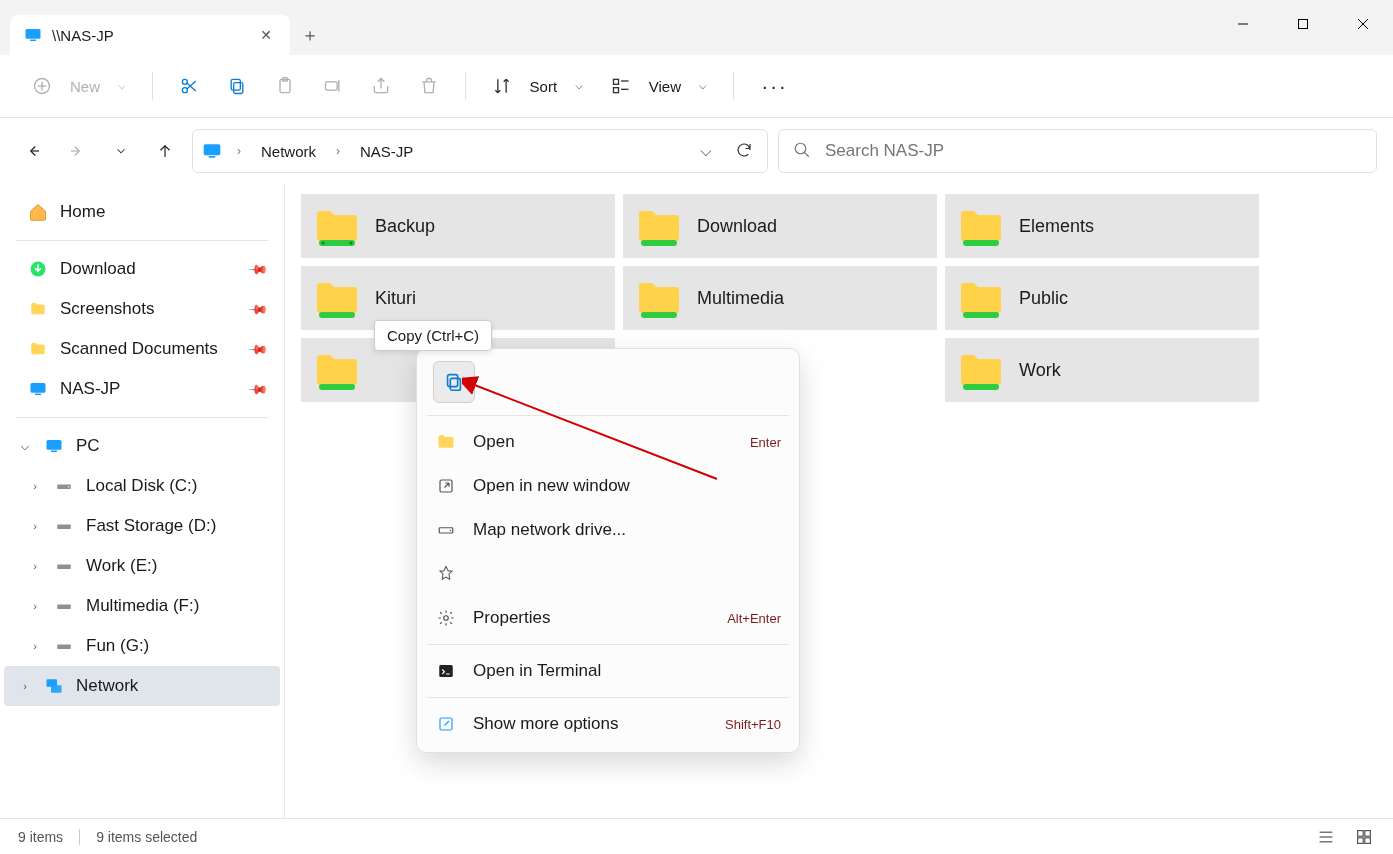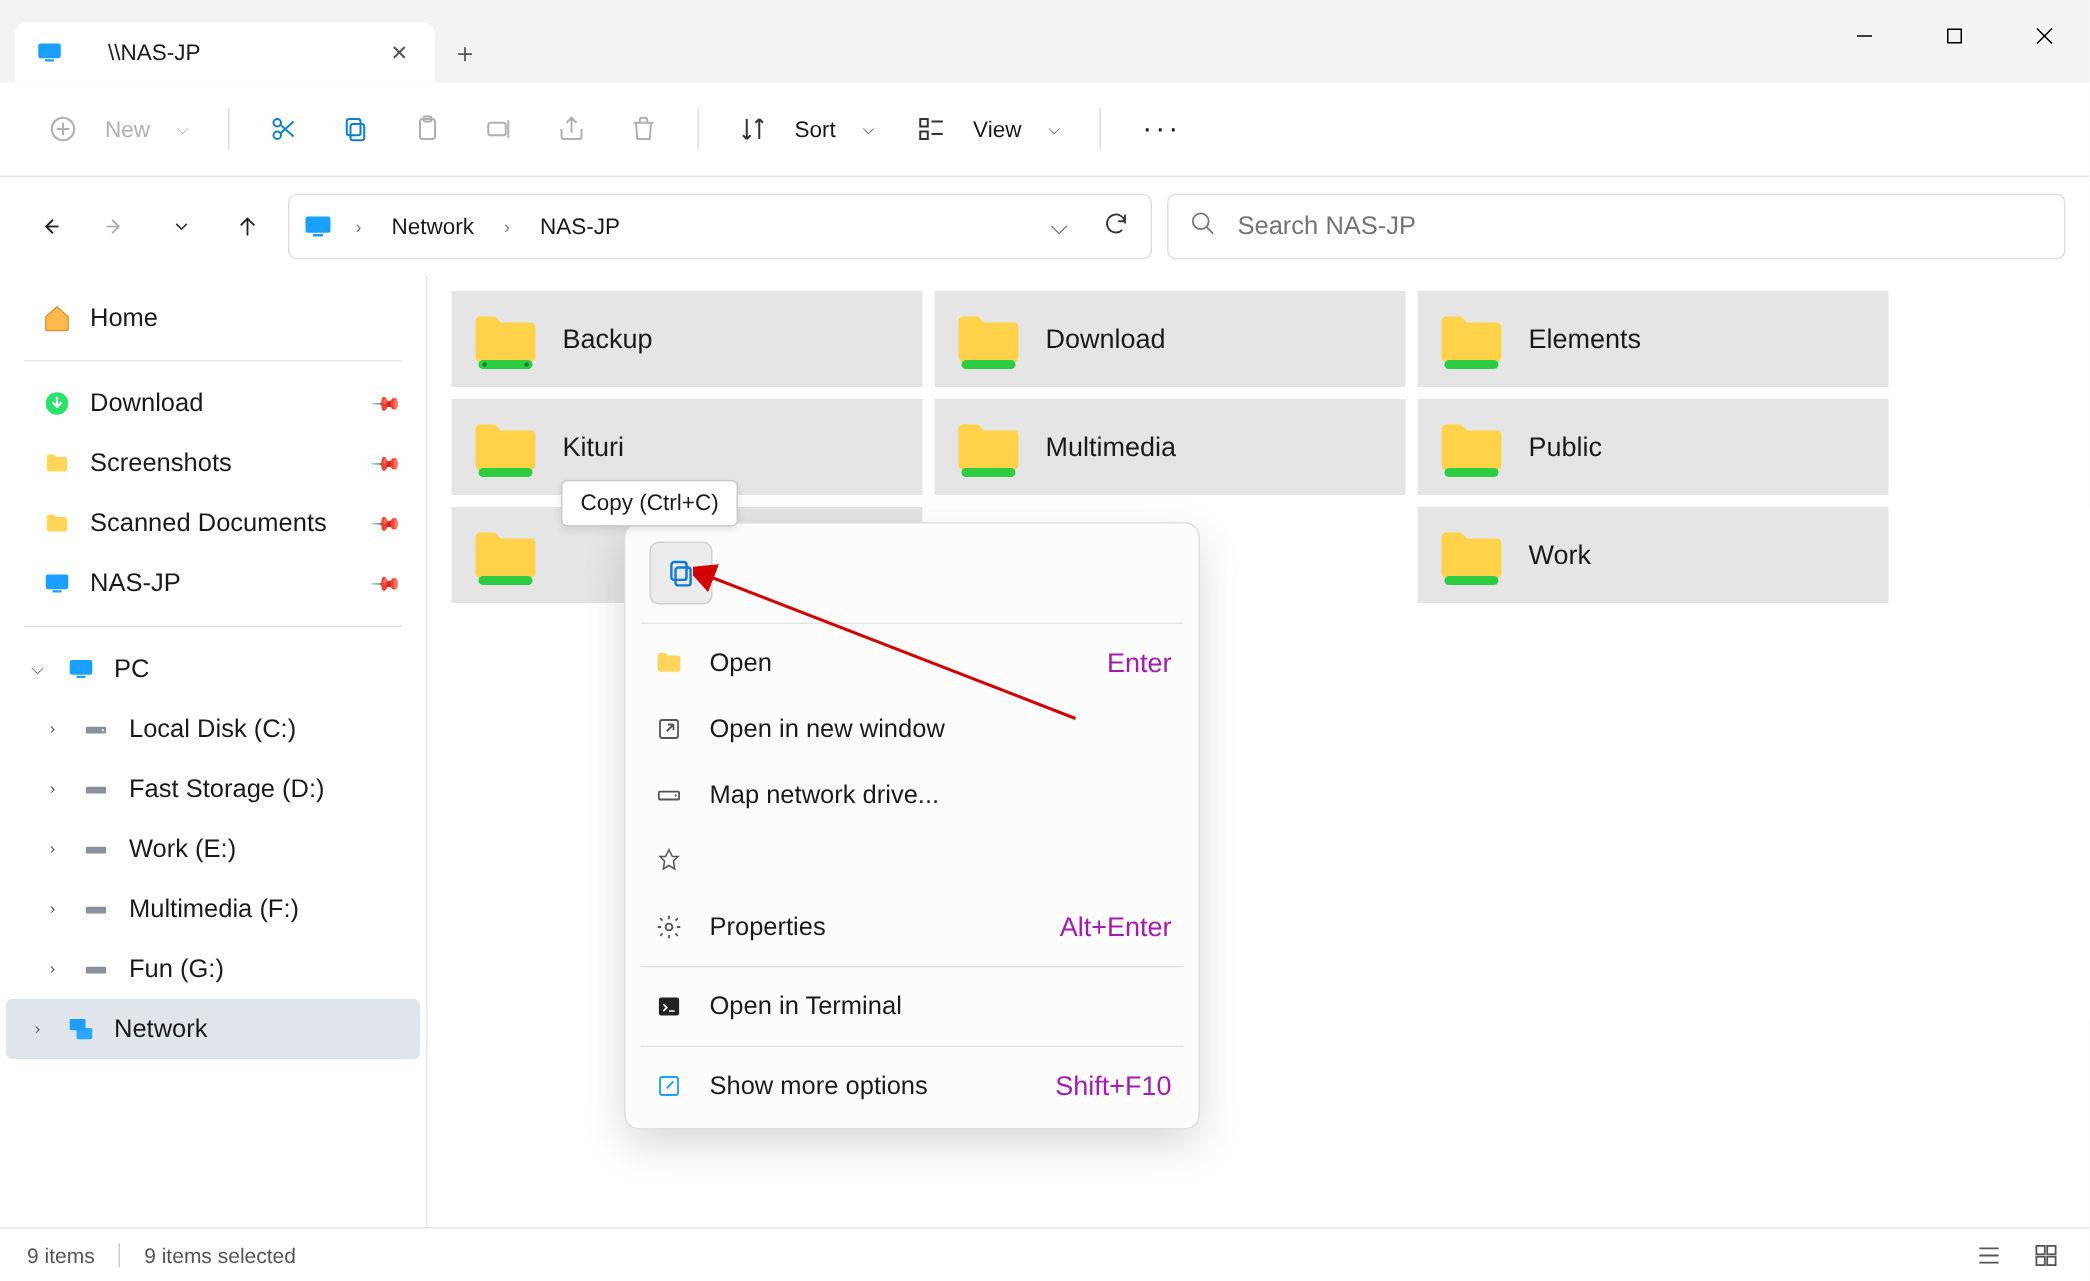--- a/index.html
+++ b/index.html
@@ -3,21 +3,21 @@
 <meta charset="utf-8">
 <style>
 * { box-sizing: border-box; margin: 0; padding: 0; }
 body { font-family: "Segoe UI", sans-serif; font-size: 15px; color: #1a1a1a; background: #f3f3f3; width: 1393px; height: 854px; overflow: hidden; position: relative; }
 
 
 .titlebar { height: 55px; display: flex; align-items: center; justify-content: space-between; }
 .tabs { display: flex; align-items: flex-end; height: 100%; padding-left: 10px; }
 .tab { background: #fff; border-radius: 8px 8px 0 0; height: 40px; display: flex; align-items: center; padding: 0 14px; gap: 10px; min-width: 280px; position: relative; }
 .tab .tab-icon { width: 18px; height: 18px; display: flex; align-items: center; justify-content: center; }
-.tab .tab-title { flex: 1; font-size: 15px; margin-left: 20px; }
+.tab .tab-title { flex: 1; font-size: 15px; }
 .tab .tab-close { font-size: 14px; color: #555; cursor: pointer; padding: 4px; }
 .newtab { width: 40px; height: 40px; display: flex; align-items: center; justify-content: center; color: #555; font-size: 18px; cursor: pointer; }
 .winctrls { display: flex; height: 100%; }
 .winctrl { width: 60px; height: 48px; display: flex; align-items: center; justify-content: center; color: #000; }
 .winctrl svg { width: 12px; height: 12px; }
 
 
 .toolbar { background: #fff; height: 63px; border-bottom: 1px solid #e5e5e5; display: flex; align-items: center; padding: 0 22px; gap: 8px; }
 .tbtn { display: flex; align-items: center; gap: 18px; padding: 8px 10px; border-radius: 4px; color: #191919; cursor: pointer; }
 .tbtn.disabled { color: #b0b0b0; cursor: default; }
@@ -58,21 +58,21 @@
 .main { flex: 1; padding: 10px 16px; display: flex; flex-wrap: wrap; align-content: flex-start; gap: 8px; position: relative; }
 .folder-tile { width: 314px; height: 64px; background: #e5e5e5; display: flex; align-items: center; padding: 0 12px; gap: 14px; cursor: pointer; }
 .folder-tile .ficon { width: 48px; height: 48px; position: relative; }
 .folder-tile .fname { font-size: 18px; }
 
 
 .ctxmenu { position: absolute; left: 416px; top: 348px; width: 384px; background: #fcfcfc; border: 1px solid #e0e0e0; border-radius: 10px; box-shadow: 0 10px 28px rgba(0,0,0,0.15); padding: 6px; z-index: 100; }
 .ctx-row { display: flex; align-items: center; height: 44px; padding: 0 12px; gap: 16px; border-radius: 6px; cursor: pointer; }
 .ctx-icon { width: 22px; height: 22px; display: flex; align-items: center; justify-content: center; color: #555; }
 .ctx-label { flex: 1; font-size: 17px; }
-.ctx-accel { font-size: 18px; color: #a21caf; }
+.ctx-accel { font-size: 13px; color: #7f1d1d; }
 .ctx-sep { height: 1px; background: #e5e5e5; margin: 4px 4px; }
 .ctx-iconbar { display: flex; padding: 6px 10px 8px; gap: 8px; }
 .ctx-iconbtn { width: 42px; height: 42px; display: flex; align-items: center; justify-content: center; border-radius: 6px; cursor: pointer; }
 .ctx-iconbtn.hover { background: #ebebeb; border: 1px solid #d0d0d0; }
 
 
 .tooltip { position: absolute; left: 374px; top: 320px; background: #fff; border: 1px solid #ccc; border-radius: 4px; padding: 6px 12px; font-size: 15px; z-index: 110; box-shadow: 0 2px 6px rgba(0,0,0,0.1); }
 
 
 .arrow-ann { position: absolute; left: 462px; top: 376px; width: 260px; height: 108px; z-index: 105; pointer-events: none; }

